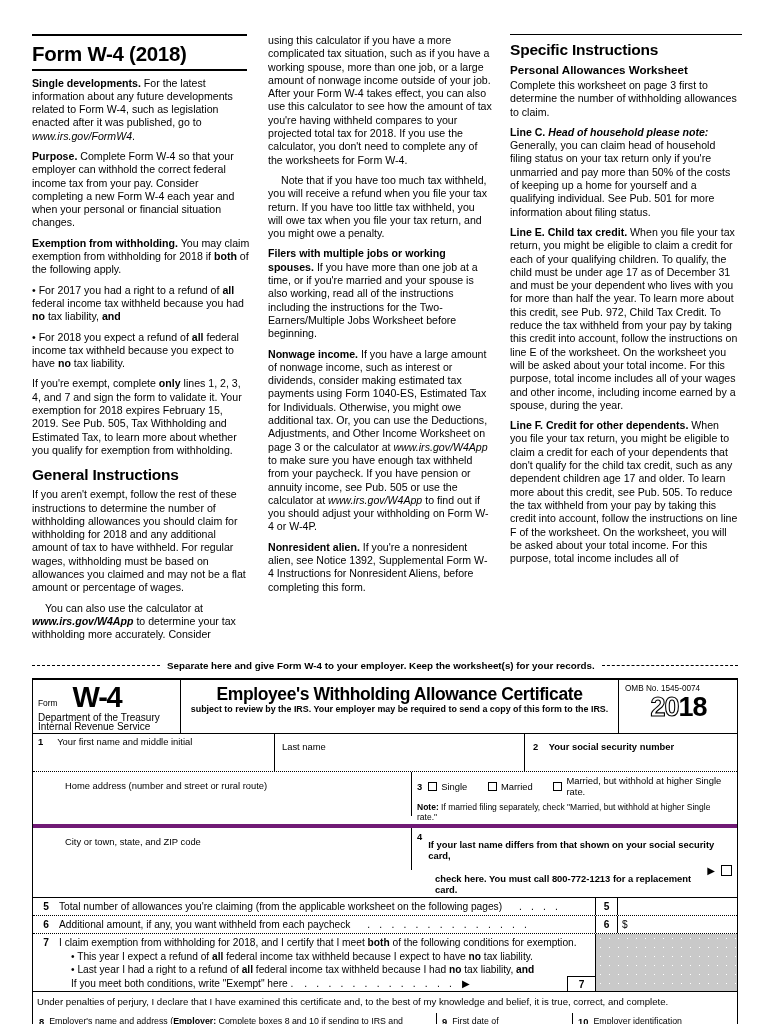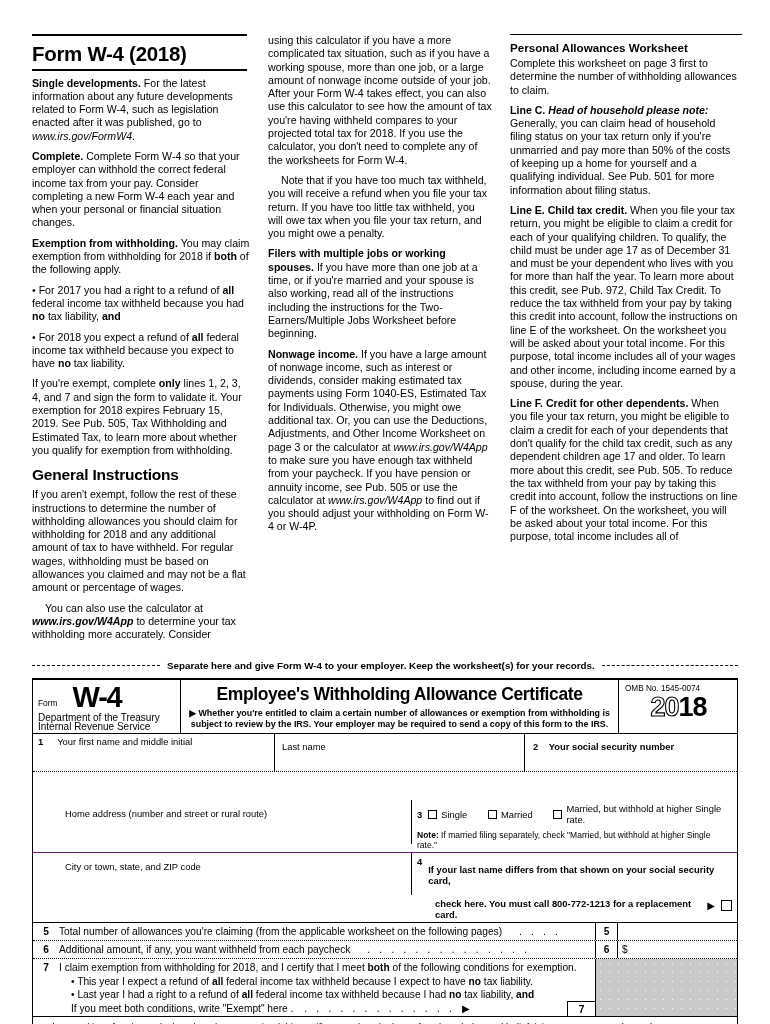--- a/index.html
+++ b/index.html
@@ -105,21 +105,21 @@
   .yr-sol { font-size:27px; font-weight:bold; letter-spacing:-1px; line-height:1;text-align:center; }
   .num { font-weight:bold; font-size:9.4px; }
   .lbl { font-size:9.4px; }
   .lbl-b { font-size:9.4px; font-weight:bold;margin-top:8px; }
 
   .r1 { border-bottom:1px dotted #000; height:38px; }
   .r1 .c-a { width:242px; border-right:1px solid #000; display:flex; gap:14px; padding:2px 5px 0 5px;}
   .r1 .c-b { flex:1; border-right:1px solid #000; padding:2px 5px 0 7px; }
   .r1 .c-c { width:212px; padding:2px 5px 0 8px; }
 
-  .r2 { border-bottom:1px solid #701a75;margin-top:28px; }
+  .r2 { border-bottom:4px solid #701a75; }
   .r2 .c-a { width:379px; border-right:1.2px solid #000; padding:3px 5px 0 32px; height:44px;}
   .r2 .c-b { flex:1; padding:3px 5px 2px 5px; }
 
   .r3 { border-bottom:1.6px solid #000; }
   .r3 .c-a { width:379px; border-right:1.2px solid #000; padding:3px 5px 0 32px; height:42px;}
   .r3 .c-b { flex:1; padding:3px 5px 2px 5px; }
 
   .cbrow { display:flex; align-items:center; gap:0; font-size:9.4px; }
   .cb {
     display:inline-block; width:9px; height:9px;
@@ -181,21 +181,21 @@
     <div class="col">
       <div class="rule-top"></div>
       <div class="formtitle">Form W-4 (2018)</div>
       <div class="rule-under"></div>
 
       <p class="b">
         <b>Single developments.</b><span> For the latest information about any future developments related to Form W-4, such as legislation enacted after it was published, go to </span><i>www.irs.gov/FormW4</i><span>.</span>
       </p>
 
       <p class="b">
-        <b>Complete.</b><span> Complete Form W-4 so that your employer can withhold the correct federal income tax from your pay. Consider completing a new Form W-4 each year and when your personal or financial situation changes.</span>
+        <b>Purpose.</b><span> Complete Form W-4 so that your employer can withhold the correct federal income tax from your pay. Consider completing a new Form W-4 each year and when your personal or financial situation changes.</span>
       </p>
 
       <p class="b">
         <b>Exemption from withholding.</b> You may claim exemption from withholding for 2018 if <b>both</b> of the following apply.
       </p>
 
       <p class="b">
         • For 2017 you had a right to a refund of <b>all</b> federal income tax withheld because you had <b>no</b> tax liability, <b>and</b>
       </p>
 
@@ -218,24 +218,28 @@
 
     <div class="col mid">
       <p class="b">using this calculator if you have a more complicated tax situation, such as if you have a working spouse, more than one job, or a large amount of nonwage income outside of your job.  After your Form W-4 takes effect, you can also use this calculator to see how the amount of tax you're having withheld compares to your projected total tax for 2018. If you use the calculator, you don't need to complete any of the worksheets for Form W-4.</p>
       <p class="b ind">Note that if you have too much tax withheld, you will receive a refund when you file your tax return. If you have too little tax withheld, you will owe tax when you file your tax return, and you might owe a penalty.</p>
       <p class="b">
         <b>Filers with multiple jobs or working spouses.</b><span> If you have more than one job at a time, or if you're married and your spouse is also working, read all of the instructions including the instructions for the Two-Earners/Multiple Jobs Worksheet before beginning.</span>
       </p>
       <p class="b">
         <b>Nonwage income.</b><span> If you have a large amount of nonwage income, such as interest or dividends, consider making estimated tax payments using Form 1040-ES, Estimated Tax for Individuals. Otherwise, you might owe additional tax. Or, you can use the Deductions, Adjustments, and Other Income Worksheet on page 3 or the calculator at </span><i>www.irs.gov/W4App</i><span> to make sure you have enough tax withheld from your paycheck. If you have pension or annuity income, see Pub. 505 or use the calculator at </span><i>www.irs.gov/W4App</i><span> to find out if you should adjust your withholding on Form W-4 or W-4P.</span>
       </p>
+      <p class="b">
+        <b>Nonresident alien.</b><span> If you're a nonresident alien, see Notice 1392, Supplemental Form W-4 Instructions for Nonresident Aliens, before completing this form.</span>
+      </p>
     </div>
 
     <div class="col right">
       <div class="rule-right"></div>
+      <h2 class="sect" style="margin-top:0">Specific Instructions</h2>
       <h3 class="sub">Personal Allowances Worksheet</h3>
       <p class="b">Complete this worksheet on page 3 first to determine the number of withholding allowances to claim.</p>
       <p class="b">
         <b>Line C.</b><b><i> Head of household please note:</i></b><span> Generally, you can claim head of household filing status on your tax return only if you're unmarried and pay more than 50% of the costs of keeping up a home for yourself and a qualifying individual. See Pub. 501 for more information about filing status.</span>
       </p>
       <p class="b">
         <b>Line E. Child tax credit.</b><span> When you file your tax return, you might be eligible to claim a credit for each of your qualifying children. To qualify, the child must be under age 17 as of December 31 and must be your dependent who lives with you for more than half the year. To learn more about this credit, see Pub. 972, Child Tax Credit. To reduce the tax withheld from your pay by taking this credit into account, follow the instructions on line E of the worksheet. On the worksheet you will be asked about your total income. For this purpose, total income includes all of your wages and other income, including income earned by a spouse, during the year.</span>
       </p>
       <p class="b">
         <b>Line F. Credit for other dependents.</b><span> When you file your tax return, you might be eligible to claim a credit for each of your dependents that don't qualify for the child tax credit, such as any dependent children age 17 and older. To learn more about this credit, see Pub. 505. To reduce the tax withheld from your pay by taking this credit into account, follow the instructions on line F of the worksheet. On the worksheet, you will be asked about your total income. For this purpose, total income includes all of</span>
@@ -255,21 +259,20 @@
       <div class="hdr-left">
         <div class="hdr-formline">
           <span class="hdr-form-lbl">Form</span>
           <span class="hdr-w4">W-4</span>
         </div>
         <div class="hdr-dept">Department of the Treasury</div>
         <div class="hdr-dept" style="margin-top:0">Internal Revenue Service</div>
       </div>
       <div class="hdr-mid">
         <div class="hdr-title">Employee's Withholding Allowance Certificate</div>
-        <div class="hdr-sub">▶ Whether you're entitled to claim a certain number of allowances or exemption from withholding is</div>
         <div class="hdr-sub" style="margin-top:0">subject to review by the IRS. Your employer may be required to send a copy of this form to the IRS.</div>
       </div>
       <div class="hdr-right">
         <div class="omb">OMB No. 1545-0074</div>
         <div class="yearwrap">
           <span class="yr-out">20</span>
             <span class="yr-sol">18</span>
         </div>
       </div>
     </div>
@@ -312,21 +315,21 @@
 
     <div class="w4row r3">
       <div class="c-a">
         <span class="lbl">City or town, state, and ZIP code</span>
       </div>
       <div class="c-b">
         <div style="display:flex">
           <span class="num" style="margin-right:6px">4</span>
           <span class="lbl-b">If your last name differs from that shown on your social security card,</span>
         </div>
-        <div style="display:flex; align-items:center; margin-top:4px; padding-left:18px;">
+        <div style="display:flex; margin-top:4px; padding-left:18px;">
           <span class="lbl-b">check here. You must call 800-772-1213 for a replacement card.</span>
           <span style="flex:1"></span>
           <span class="tri">▶</span>
           <span class="cb" style="width:11px;height:11px;margin-left:6px;margin-right:0"></span>
         </div>
       </div>
     </div>
 
     <div class="line">
       <div class="lnum">5</div>

